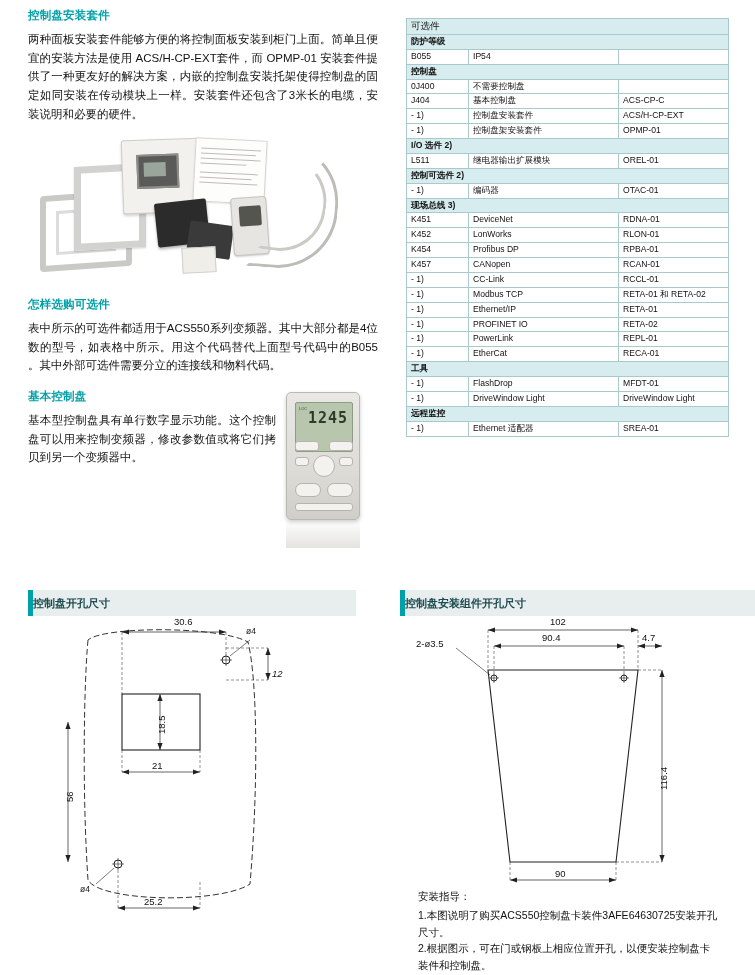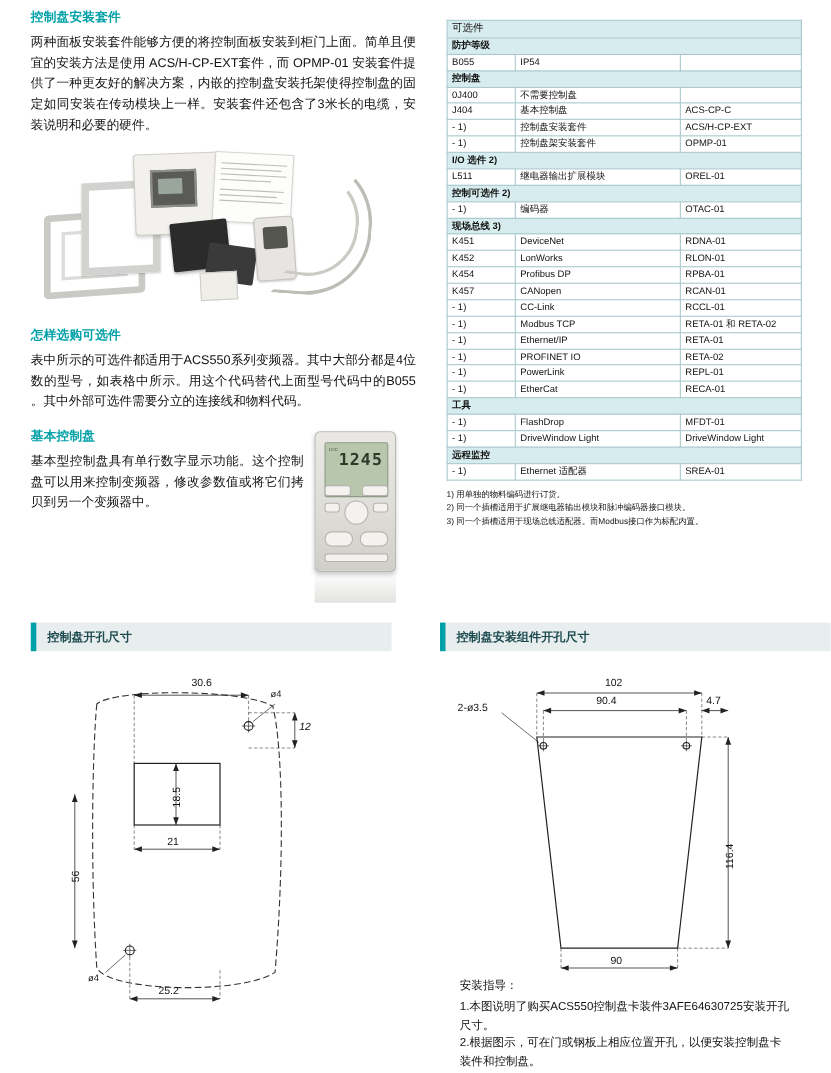--- a/index.html
+++ b/index.html
@@ -210,22 +210,21 @@
   }
   .footnotes div{ margin-bottom:1px; }
 
   
   .band {
     position:absolute;
     height:26px;
     background:#e8eeed;
     border-left:5px solid #00a0a8;
     display:flex; align-items:center;
-    padding-left:10px;
-    font-size:11px; font-weight:bold; color:#1d4b50;
+    font-size:11px; font-weight:bold; color:#1d4b50;margin-top:24px;
   }
   #band-left { left:28px; top:566px; width:328px; }
   #band-right{ left:400px; top:566px; width:394px; }
 
   .drawing {
     position:absolute;
     font-size:9px;
     color:#111;
   }
   .dim-text{ position:absolute; font-size:9.5px; color:#111; font-family:"Liberation Sans", sans-serif;}
@@ -423,25 +422,20 @@
             <td class="grp" colspan="3">远程监控</td>
           </tr>
         <tr>
             <td>- 1)</td>
             <td>Ethernet 适配器</td>
             <td>SREA-01</td>
           </tr>
       </tbody>
     </table>
 
-    <div class="footnotes">
-      <div>1) 用单独的物料编码进行订货。</div>
-      <div>2) 同一个插槽适用于扩展继电器输出模块和脉冲编码器接口模块。</div>
-      <div>3) 同一个插槽适用于现场总线适配器。而Modbus接口作为标配内置。</div>
-    </div>
   </div>
 
   <div class="band" id="band-left">控制盘开孔尺寸</div>
   <div class="band" id="band-right">控制盘安装组件开孔尺寸</div>
 
   <div class="drawing" style="left:40px; top:612px; width:330px; height:330px;">
     <svg width="330" height="330" viewBox="0 0 330 330">
 
       <path d="M48 28 C 44 70, 42 180, 48 268 C 60 290, 180 292, 210 272 C 218 180, 218 70, 208 30 C 180 14, 64 14, 48 28 Z" fill="none" stroke="#333" stroke-width="1" stroke-dasharray="6,3"></path>
 
@@ -487,21 +481,21 @@
       <path d="M78 296 l7 -2.6 v5.2 z" fill="#222"></path>
       <path d="M160 296 l-7 -2.6 v5.2 z" fill="#222"></path>
       <line x1="78" y1="258" x2="78" y2="296" stroke="#222" stroke-width="0.5" stroke-dasharray="3,2"></line>
       <line x1="160" y1="270" x2="160" y2="296" stroke="#222" stroke-width="0.5" stroke-dasharray="3,2"></line>
 
       <line x1="74" y1="256" x2="56" y2="272" stroke="#222" stroke-width="0.6"></line>
     </svg>
 
     <span class="dim-text" style="left:118px; top:4px;margin-left:16px;">30.6</span>
     <span class="dim-text" style="left:206px; top:14px; font-size:8.5px;">ø4</span>
-    <span class="dim-text" style="left:232px; top:44px;font-style:italic;">12</span>
+    <span class="dim-text" style="left:232px; top:56px;font-style:italic;">12</span>
     <span class="dim-text rot90" style="left:116px; top:122px;">18.5</span>
     <span class="dim-text" style="left:112px; top:148px;">21</span>
     <span class="dim-text rot90" style="left:24px; top:190px;">56</span>
     <span class="dim-text" style="left:104px; top:284px;">25.2</span>
     <span class="dim-text" style="left:40px; top:272px; font-size:8.5px;">ø4</span>
   </div>
 
   <div class="drawing" style="left:410px; top:612px; width:310px; height:280px;">
     <svg width="310" height="280" viewBox="0 0 310 280">
 

